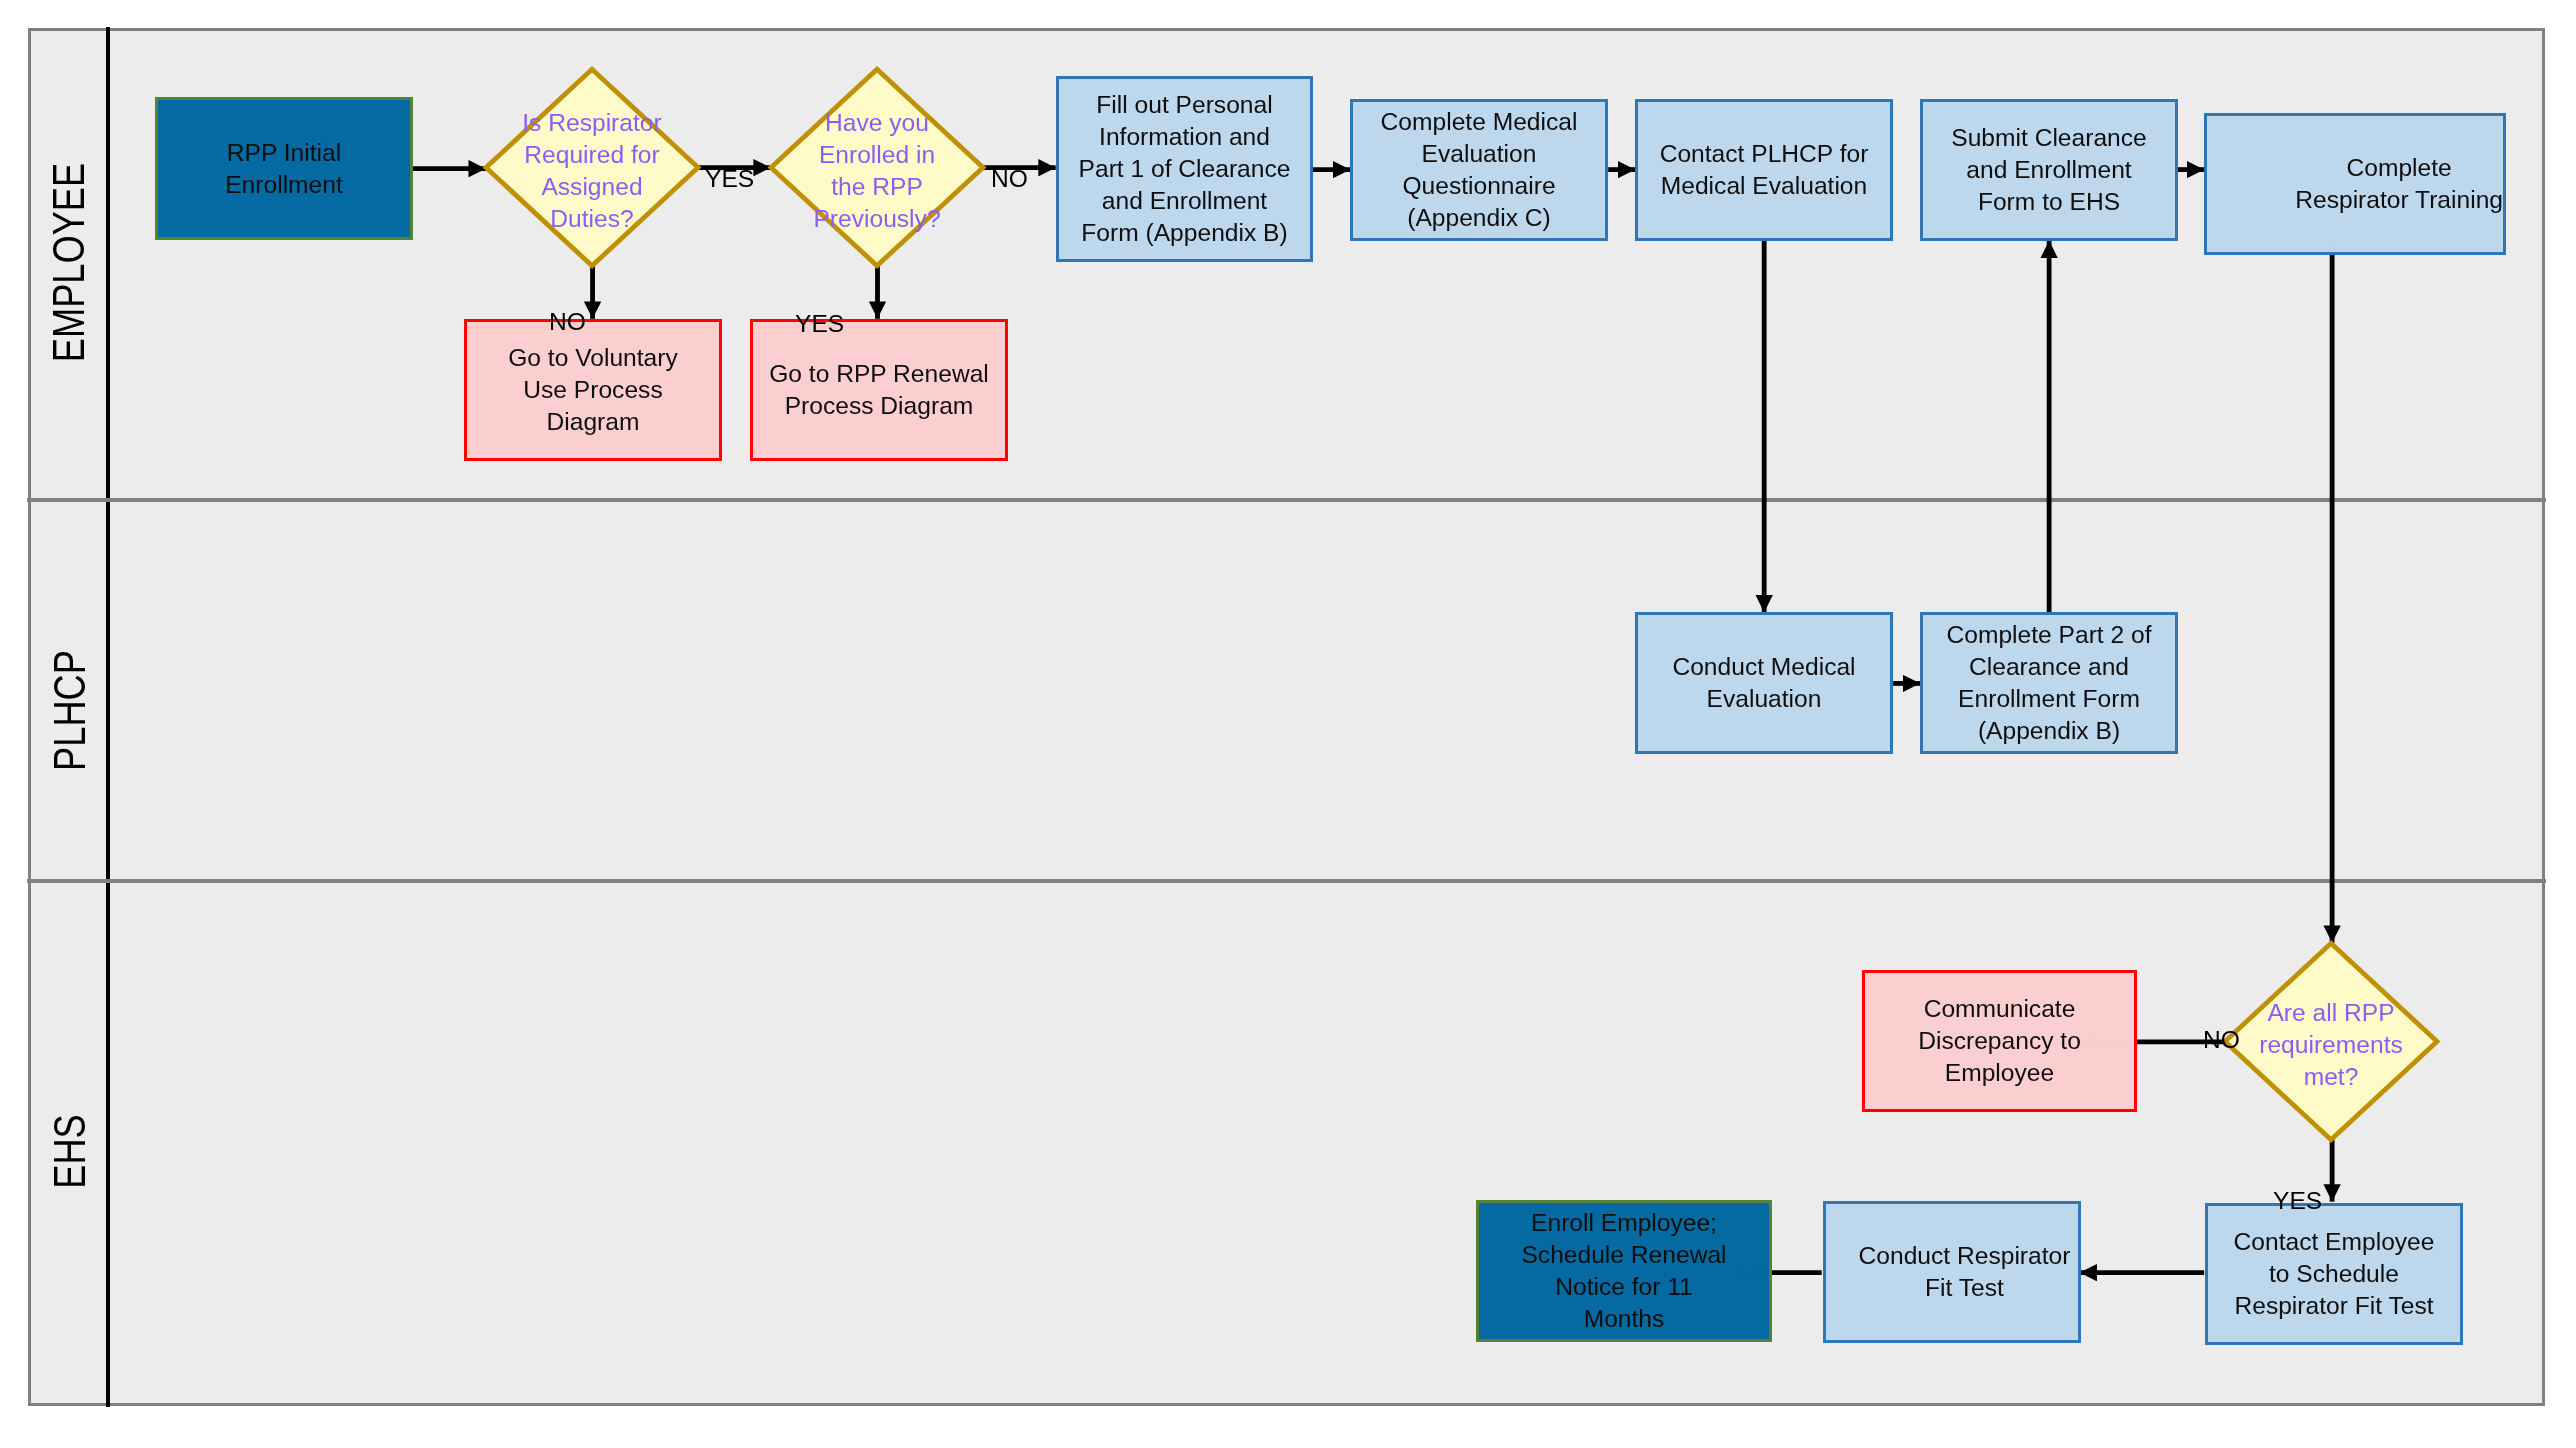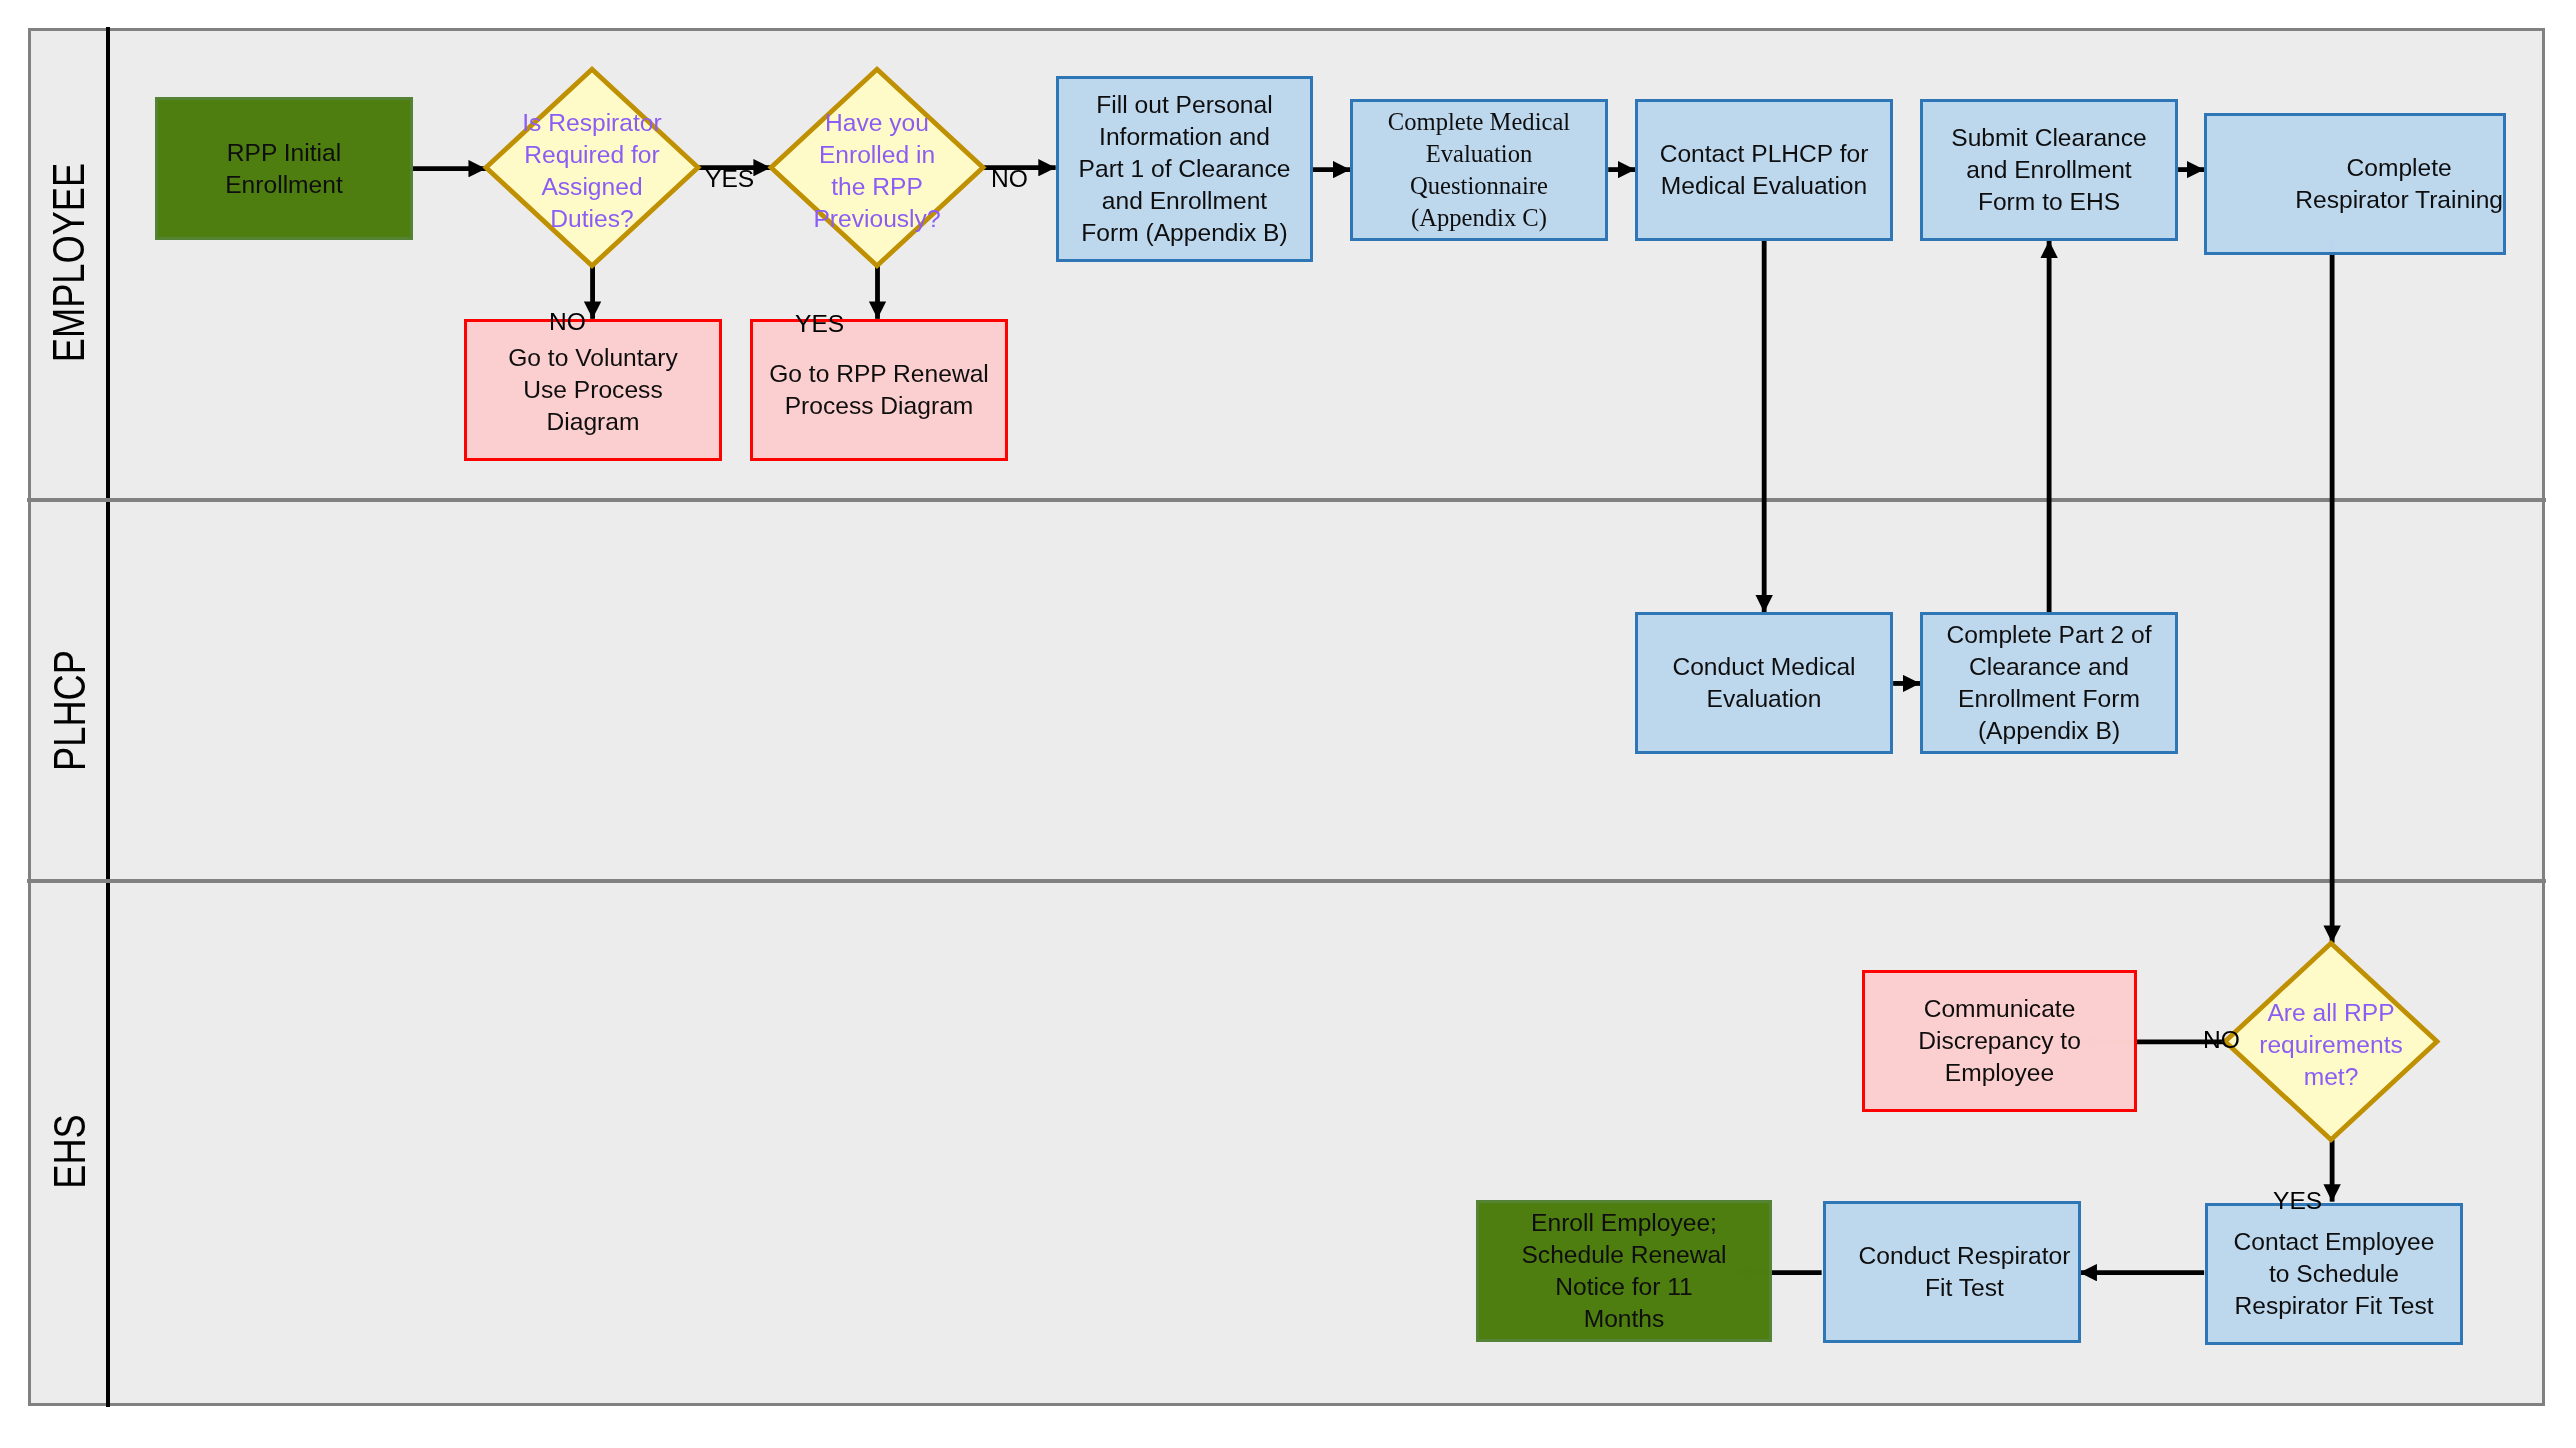--- a/index.html
+++ b/index.html
@@ -14,21 +14,21 @@
   .lane-title-rule{position:absolute;top:-3.9px;bottom:-3.9px;width:3.9px;background:#000000;}
   .lane-label{position:absolute;left:0;width:76px;display:flex;align-items:center;justify-content:center;}
   .lane-label span{display:block;transform:rotate(-90deg) scaleX(0.805);white-space:nowrap;
        font-size:45px;color:#000;line-height:1;}
 
   .node{position:absolute;box-sizing:border-box;display:flex;align-items:center;justify-content:center;
         text-align:center;color:#0d0d0d;}
   .node, .diamond, .edge-label, .lane-label span{ opacity:0.995; }
   .node .lbl{font-size:24.6px;line-height:32px;white-space:pre-line;}
   .node.process{background:#BDD7EE;border:3.9px solid #2E75B6;}
-  .node.start  {background:#4d7c0f;border:3.9px solid #548235;}
+  .node.start  {background:#0369a1;border:3.9px solid #548235;}
   .node.alert  {background:#FCCFCF;border:3.9px solid #FF0000;}
 
   .diamond{position:absolute;}
   .diamond > svg{position:absolute;left:0;top:0;overflow:visible;}
   .diamond .dtext{position:absolute;left:0;top:3.9px;width:100%;height:100%;
         display:flex;align-items:center;justify-content:center;text-align:center;
         font-size:24.6px;line-height:32px;color:#8b5cf6;white-space:pre-line;}
 
   .conn{position:absolute;left:0;top:0;width:2576px;height:1449px;overflow:visible;pointer-events:none;}
   .edge-label{position:absolute;font-size:24.6px;color:#000;line-height:1;white-space:nowrap;margin-top:36px;}
@@ -103,21 +103,21 @@
 the RPP
 Previously?</div>
       </div>
       <div class="node process" style="left: 1056px; top: 76px; width: 257px; height: 186px;">
         <span class="lbl">Fill out Personal
 Information and
 Part 1 of Clearance
 and Enrollment
 Form (Appendix B)</span>
       </div>
-      <div class="node process" style="left: 1350px; top: 99px; width: 258px; height: 142px; font-family: Liberation Serif, serif;">
+      <div class="node process" style="left: 1350px; top: 99px; width: 258px; height: 142px;">
         <span class="lbl">Complete Medical
 Evaluation
 Questionnaire
 (Appendix C)</span>
       </div>
       <div class="node process" style="left: 1635px; top: 99px; width: 258px; height: 142px;">
         <span class="lbl">Contact PLHCP for
 Medical Evaluation</span>
       </div>
       <div class="node process" style="left: 1920px; top: 99px; width: 258px; height: 142px;">

